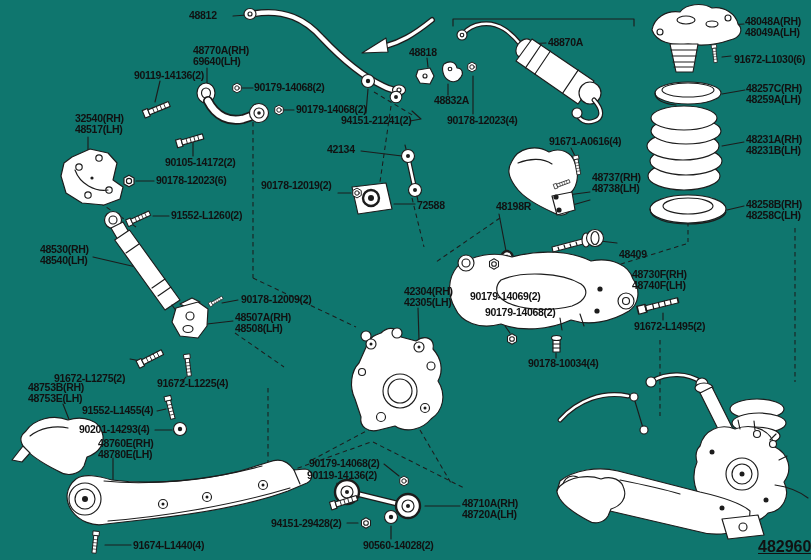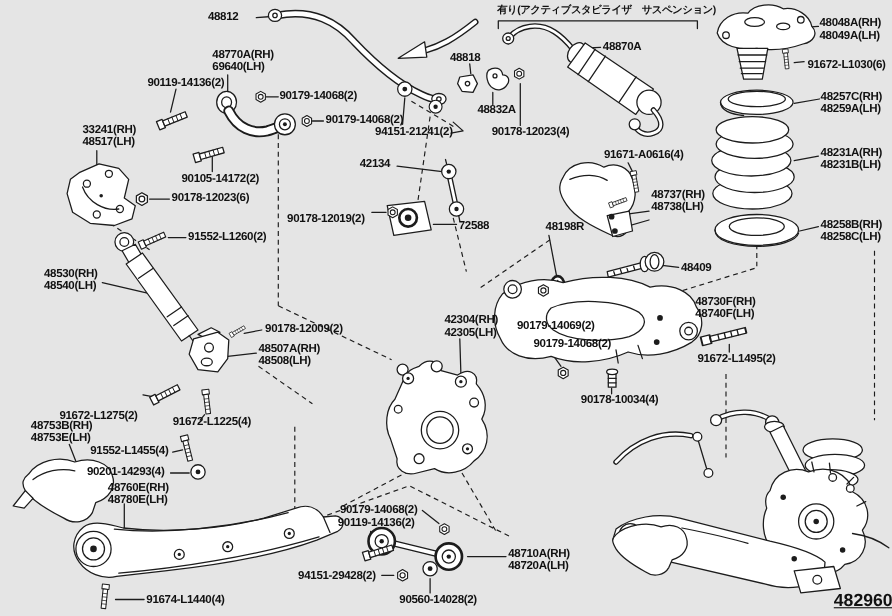--- a/index.html
+++ b/index.html
@@ -1,16 +1,16 @@
 <!DOCTYPE html>
 <html><head>
 <meta charset="utf-8">
 <style>
   html,body{margin:0;padding:0;background:#fff;}
-  .stage{position:relative;width:811px;height:560px;background:#e5e5e5;overflow:hidden;
+  .stage{position:relative;width:811px;height:560px;background:#0f766e;overflow:hidden;
          font-family:"Liberation Sans",sans-serif;}
   .stage svg{position:absolute;left:0;top:0;}
   .lbl{position:absolute;font-weight:700;font-size:10.5px;line-height:11px;
        letter-spacing:-0.3px;color:#111;white-space:nowrap;}
   .lbl span{display:block;}
   .note{position:absolute;font-size:9.5px;font-weight:700;color:#111;white-space:nowrap;
         letter-spacing:-0.5px;}
   .code{position:absolute;font-size:16px;font-weight:700;color:#111;text-decoration:underline;}
   
   .ln{stroke:#1c1c1c;stroke-width:1.15;fill:none;stroke-linecap:round;stroke-linejoin:round}
@@ -329,21 +329,20 @@
     <use href="#nut" transform="translate(366,523) scale(0.9)"></use>
     <use href="#washer" transform="translate(391,517)"></use>
     <use href="#nut" transform="translate(404,481) scale(0.85)"></use>
     <use href="#bolt" transform="translate(714,47) rotate(84) scale(0.65)"></use>
   </g>
 </svg>
 
 <div class="lbl" style="left:189px;top:10px">
       <span>48812</span>
     </div>
-<div class="note" style="left:452px;top:3px"><span>有り(アクティブスタビライザ　サスペンション)</span></div>
 <div class="lbl" style="left:548px;top:37px">
       <span>48870A</span>
     </div>
 <div class="lbl" style="left:409px;top:47px">
       <span>48818</span>
     </div>
 <div class="lbl" style="left:193px;top:45px">
       <span>48770A(RH)</span>
       <span>69640(LH)</span>
     </div>
@@ -359,56 +358,56 @@
 <div class="lbl" style="left:434px;top:95px">
       <span>48832A</span>
     </div>
 <div class="lbl" style="left:341px;top:115px">
       <span>94151-21241(2)</span>
     </div>
 <div class="lbl" style="left:447px;top:115px">
       <span>90178-12023(4)</span>
     </div>
 <div class="lbl" style="left:75px;top:113px">
-      <span>33241(RH)</span>
+      <span>32540(RH)</span>
       <span>48517(LH)</span>
     </div>
 <div class="lbl" style="left:165px;top:157px">
       <span>90105-14172(2)</span>
     </div>
 <div class="lbl" style="left:327px;top:144px">
       <span>42134</span>
     </div>
 <div class="lbl" style="left:549px;top:136px">
       <span>91671-A0616(4)</span>
     </div>
 <div class="lbl" style="left:156px;top:175px">
       <span>90178-12023(6)</span>
     </div>
-<div class="lbl" style="left:261px;top:194px">
+<div class="lbl" style="left:261px;top:180px">
       <span>90178-12019(2)</span>
     </div>
 <div class="lbl" style="left:417px;top:200px">
       <span>72588</span>
     </div>
 <div class="lbl" style="left:592px;top:172px">
       <span>48737(RH)</span>
       <span>48738(LH)</span>
     </div>
 <div class="lbl" style="left:496px;top:201px">
       <span>48198R</span>
     </div>
 <div class="lbl" style="left:171px;top:210px">
       <span>91552-L1260(2)</span>
     </div>
 <div class="lbl" style="left:40px;top:244px">
       <span>48530(RH)</span>
       <span>48540(LH)</span>
     </div>
-<div class="lbl" style="left:619px;top:238px">
+<div class="lbl" style="left:619px;top:249px">
       <span>48409</span>
     </div>
 <div class="lbl" style="left:745px;top:16px">
       <span>48048A(RH)</span>
       <span>48049A(LH)</span>
     </div>
 <div class="lbl" style="left:734px;top:54px">
       <span>91672-L1030(6)</span>
     </div>
 <div class="lbl" style="left:746px;top:83px">

